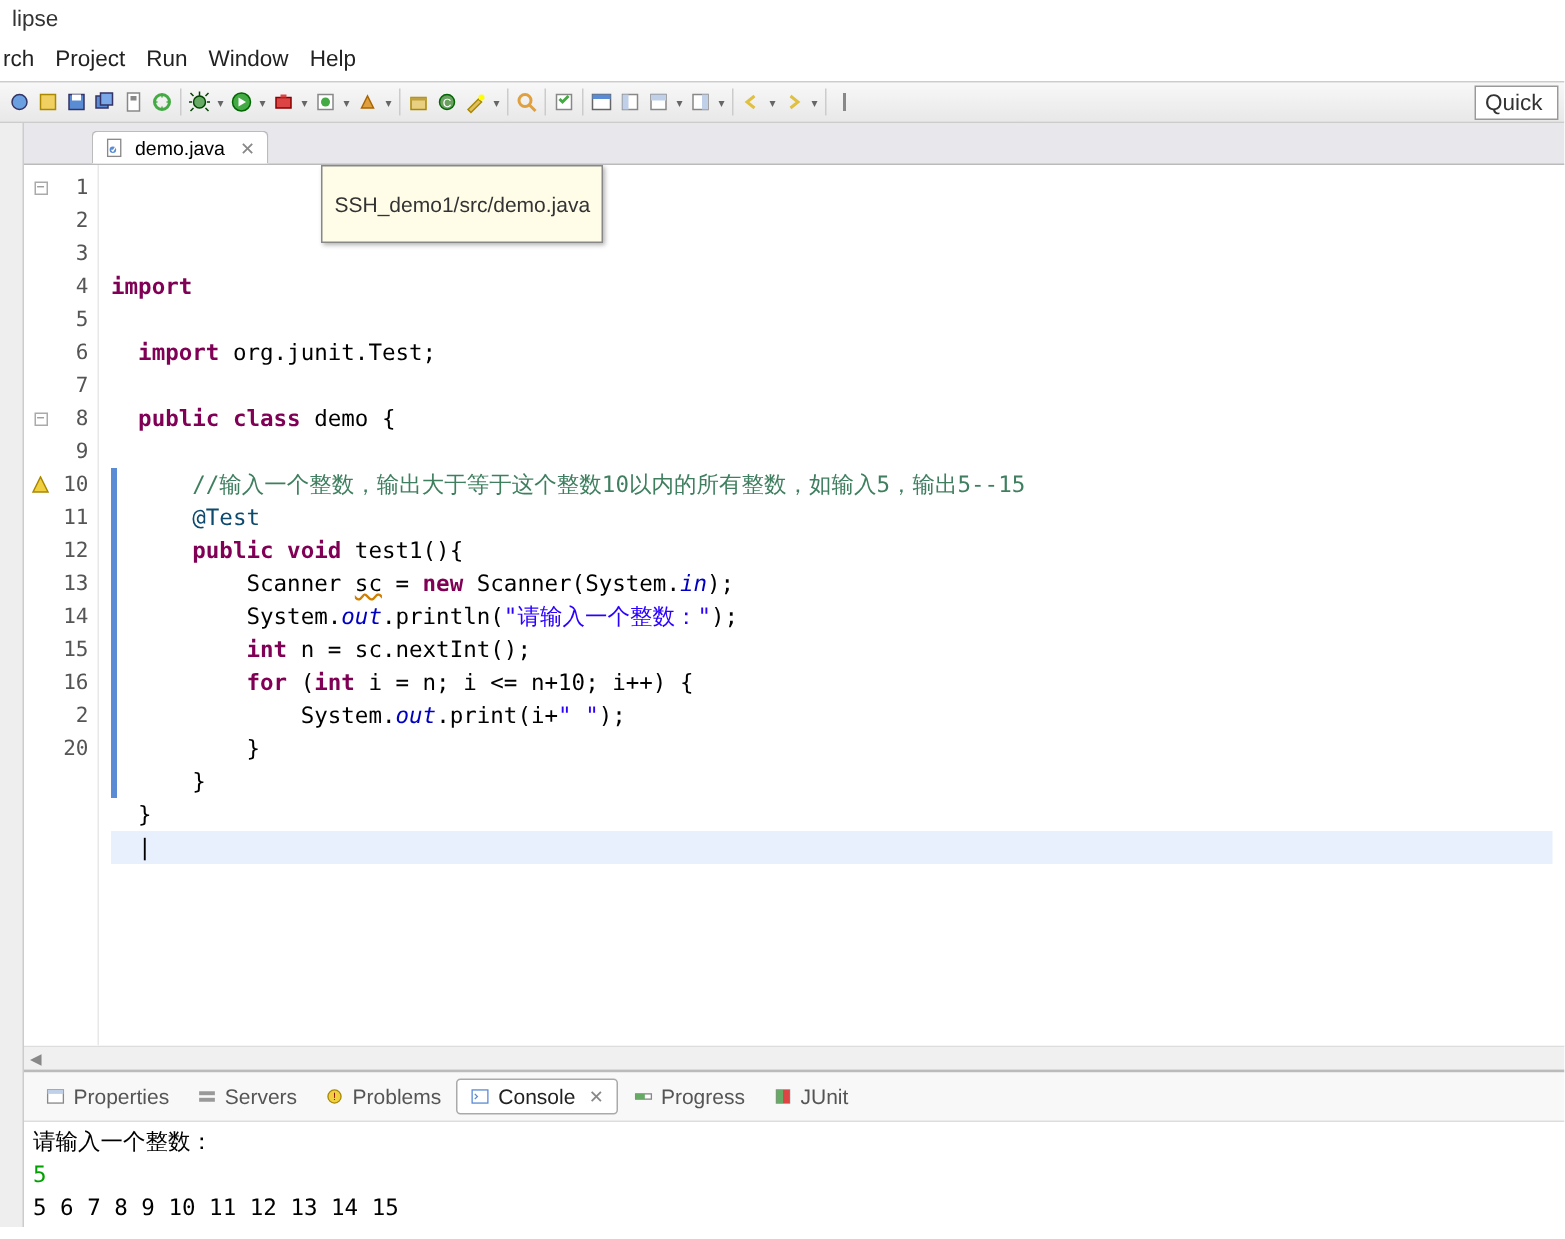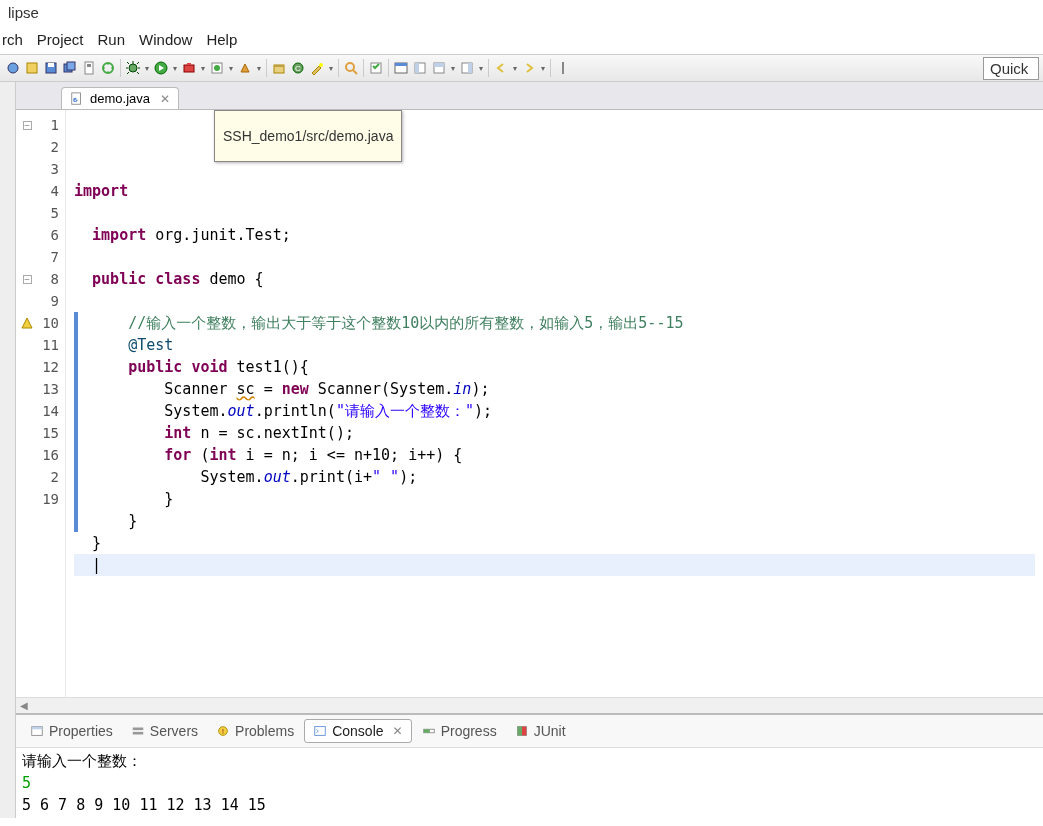--- a/index.html
+++ b/index.html
@@ -271,21 +271,21 @@
             <div style="height: 22px;">8</div>
             <div style="height: 22px;">9</div>
             <div style="height: 22px;">10</div>
             <div style="height: 22px;">11</div>
             <div style="height: 22px;">12</div>
             <div style="height: 22px;">13</div>
             <div style="height: 22px;">14</div>
             <div style="height: 22px;">15</div>
             <div style="height: 22px;">16</div>
             <div style="height: 22px;">2</div>
-            <div style="height: 22px;">19</div>
+            <div style="height: 22px;">20</div>
           </div>
       </div>
       <div class="code" id="code-area">
         <div class="tooltip">SSH_demo1/src/demo.java</div>
       <div class="code-line"><span class="kw">import</span></div><div class="code-line"></div><div class="code-line"><span>  </span><span class="kw">import</span><span> org.junit.Test;</span></div><div class="code-line"></div><div class="code-line"><span>  </span><span class="kw">public</span><span> </span><span class="kw">class</span><span> demo {</span></div><div class="code-line"></div><div class="code-line"><div class="blue-bar"></div><span>      </span><span class="cm">//输入一个整数，输出大于等于这个整数10以内的所有整数，如输入5，输出5--15</span></div><div class="code-line"><div class="blue-bar"></div><span>      </span><span class="ann">@Test</span></div><div class="code-line"><div class="blue-bar"></div><span>      </span><span class="kw">public</span><span> </span><span class="kw">void</span><span> test1(){</span></div><div class="code-line"><div class="blue-bar"></div><span>          Scanner </span><span class="err-underline">sc</span><span> = </span><span class="kw">new</span><span> Scanner(System.</span><span class="sfield">in</span><span>);</span></div><div class="code-line"><div class="blue-bar"></div><span>          System.</span><span class="sfield">out</span><span>.println(</span><span class="str">"请输入一个整数："</span><span>);</span></div><div class="code-line"><div class="blue-bar"></div><span>          </span><span class="kw">int</span><span> n = sc.nextInt();</span></div><div class="code-line"><div class="blue-bar"></div><span>          </span><span class="kw">for</span><span> (</span><span class="kw">int</span><span> i = n; i &lt;= n+10; i++) {</span></div><div class="code-line"><div class="blue-bar"></div><span>              System.</span><span class="sfield">out</span><span>.print(i+</span><span class="str">" "</span><span>);</span></div><div class="code-line"><div class="blue-bar"></div><span>          }</span></div><div class="code-line"><div class="blue-bar"></div><span>      }</span></div><div class="code-line"><span>  }</span></div><div class="code-line cursor-line"><span>  </span><span style="color: rgb(0, 0, 0);">|</span></div></div>
     </div>
 
     <div class="hscroll">
       <span class="hscroll-arrow">◀</span>
     </div>

